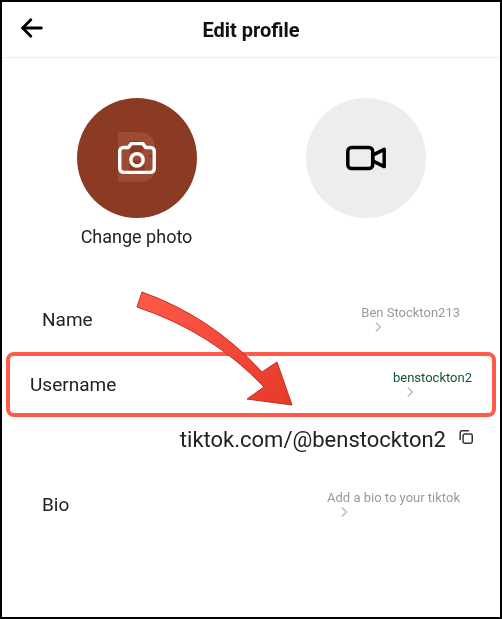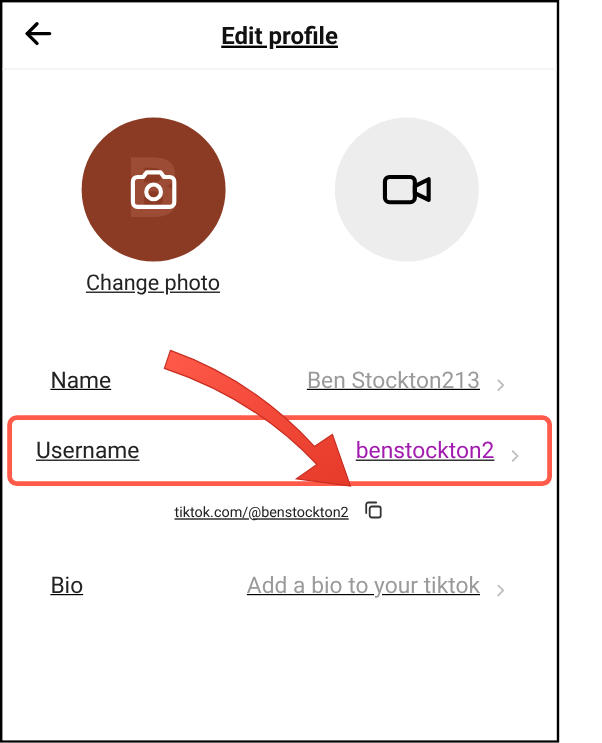--- a/index.html
+++ b/index.html
@@ -6,25 +6,24 @@
   body {
     font-family: -apple-system, BlinkMacSystemFont, "Segoe UI", Roboto, Helvetica, Arial, sans-serif;
     background: #fff;
     width: 502px;
     height: 619px;
     overflow: hidden;
     position: relative;
   }
   .screen {
     border: 2px solid #000;
-    width: 466px;
+    width: 502px;
     height: 619px;
     background: #fff;
     position: relative;
-    text-decoration: underline;
   }
   .header {
     height: 56px;
     display: flex;
     align-items: center;
     border-bottom: 1px solid #eee;
     position: relative;
   }
   .back-btn {
     position: absolute;
@@ -85,39 +84,40 @@
     justify-content: space-between;
     padding: 18px 40px;
     cursor: pointer;
     position: relative;
   }
   .row-label {
     font-size: 19px;
     color: #222;
   }
   .row-value {
-    font-size: 19px;
+    font-size: 13px;
     color: #9a9a9a;
     display: flex;
-    align-items: flex-end;
-  }
-  .row-value.dark { color: #a21caf; }
+    align-items: flex-start;
+    flex-direction: column;
+  }
+  .row-value.dark { color: #14532d; }
   .chev { margin-left: 10px; flex-shrink: 0; }
   .highlight {
     border: 4px solid #ff5a4a;
     border-radius: 8px;
     margin: 0 4px;
     padding: 14px 20px;
   }
   .url-row {
     display: flex;
-    justify-content: center;
+    justify-content: flex-end;
     align-items: center;
     padding: 10px 24px 20px 24px;
-    font-size: 12px;
+    font-size: 22px;
     color: #222;
   }
   .copy-icon { margin-left: 10px; cursor: pointer; }
   .arrow-annot {
     position: absolute;
     left: 120px;
     top: 275px;
     pointer-events: none;
   }
 </style>

